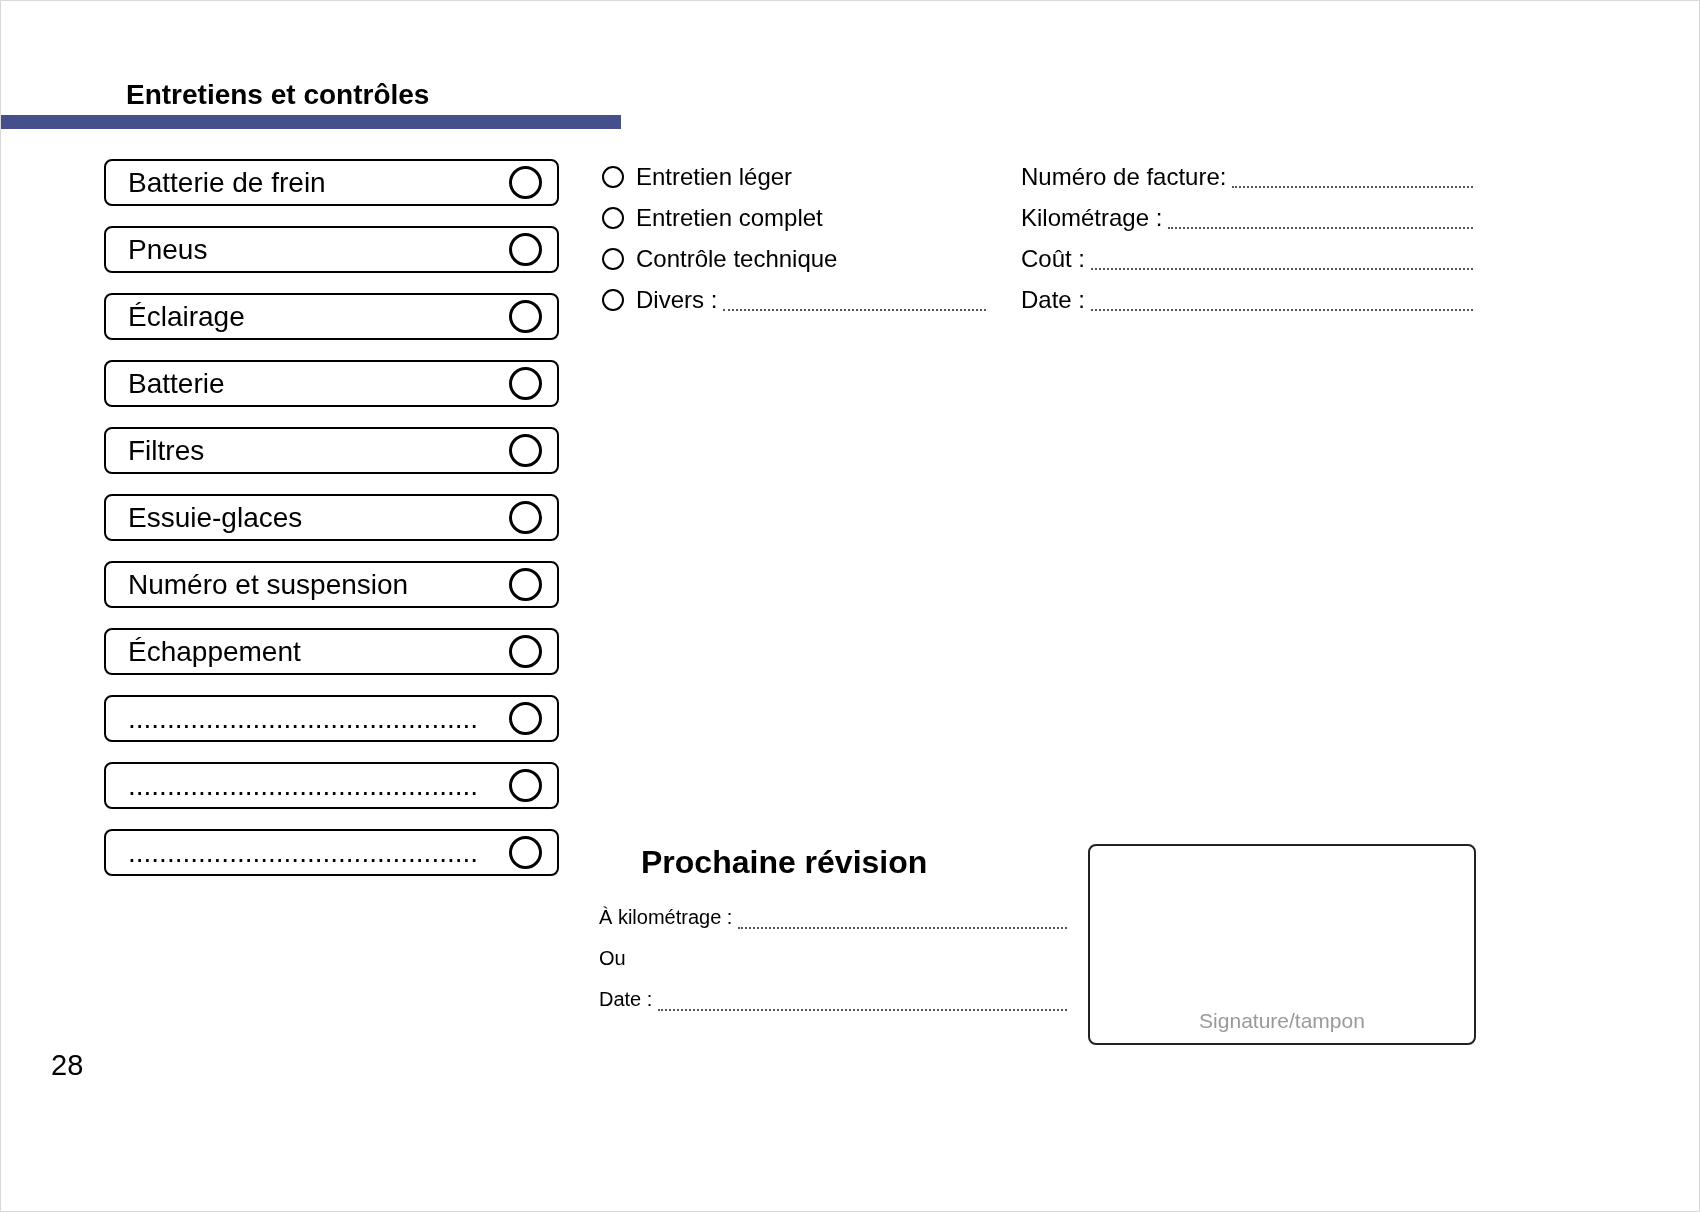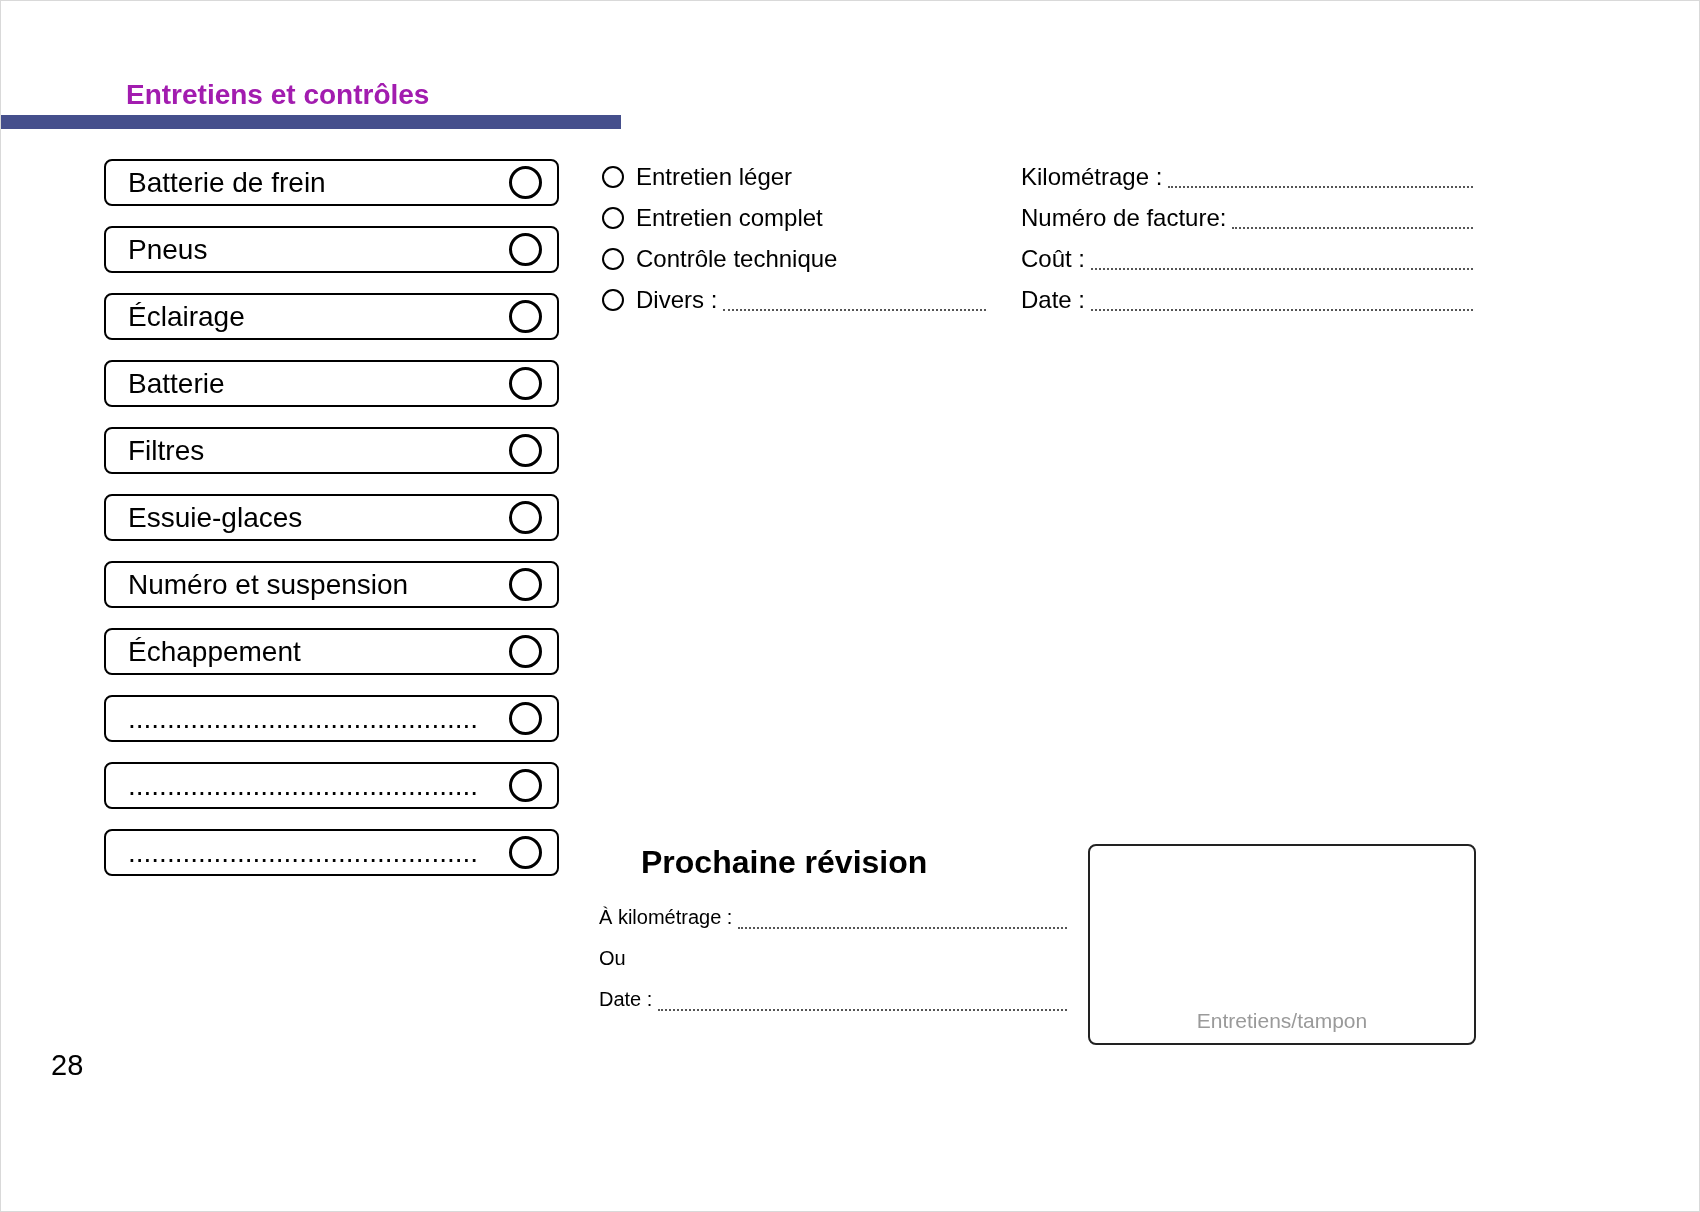--- a/index.html
+++ b/index.html
@@ -14,21 +14,21 @@
     position:absolute; left:0; top:0;
     width:1700px; height:1212px;
     background:#fff;
     border:1px solid #d9d9d9;
     overflow:hidden;
   }
 
   
   .title {
     position:absolute; left:125px; top:78px;
-    font-size:28px; font-weight:bold; color:#a21caf;
+    font-size:28px; font-weight:bold; color:#000000;
   }
   .title-bar {
     position:absolute; left:0; top:114px;
     width:620px; height:14px;
     background:#454f8c;
   }
 
   
   .checklist { position:absolute; left:103px; top:158px; width:455px; }
   .check-row {
@@ -169,25 +169,25 @@
     </div>
     <div class="option-row">
       <span class="radio-circle"></span>
       <span class="option-label">Divers :</span>
       <span class="dotted-fill"></span>
     </div>
   </div>
 
   <div class="invoice-fields">
     <div class="field-row">
+      <span class="field-label">Numéro de facture:</span>
+      <span class="dotted-fill"></span>
+    </div>
+    <div class="field-row">
       <span class="field-label">Kilométrage :</span>
-      <span class="dotted-fill"></span>
-    </div>
-    <div class="field-row">
-      <span class="field-label">Numéro de facture:</span>
       <span class="dotted-fill"></span>
     </div>
     <div class="field-row">
       <span class="field-label">Coût :</span>
       <span class="dotted-fill"></span>
     </div>
     <div class="field-row">
       <span class="field-label">Date :</span>
       <span class="dotted-fill"></span>
     </div>
@@ -203,18 +203,18 @@
     <div class="nr-row">
       <span class="field-label">Ou</span>
     </div>
     <div class="nr-row">
       <span class="field-label">Date :</span>
       <span class="dotted-fill"></span>
     </div>
   </div>
 
   <div class="signature-box">
-    <span class="signature-label">Entretiens/tampon</span>
+    <span class="signature-label">Signature/tampon</span>
   </div>
 
   <div class="page-number">28</div>
 
 </div>
 
 </body></html>

